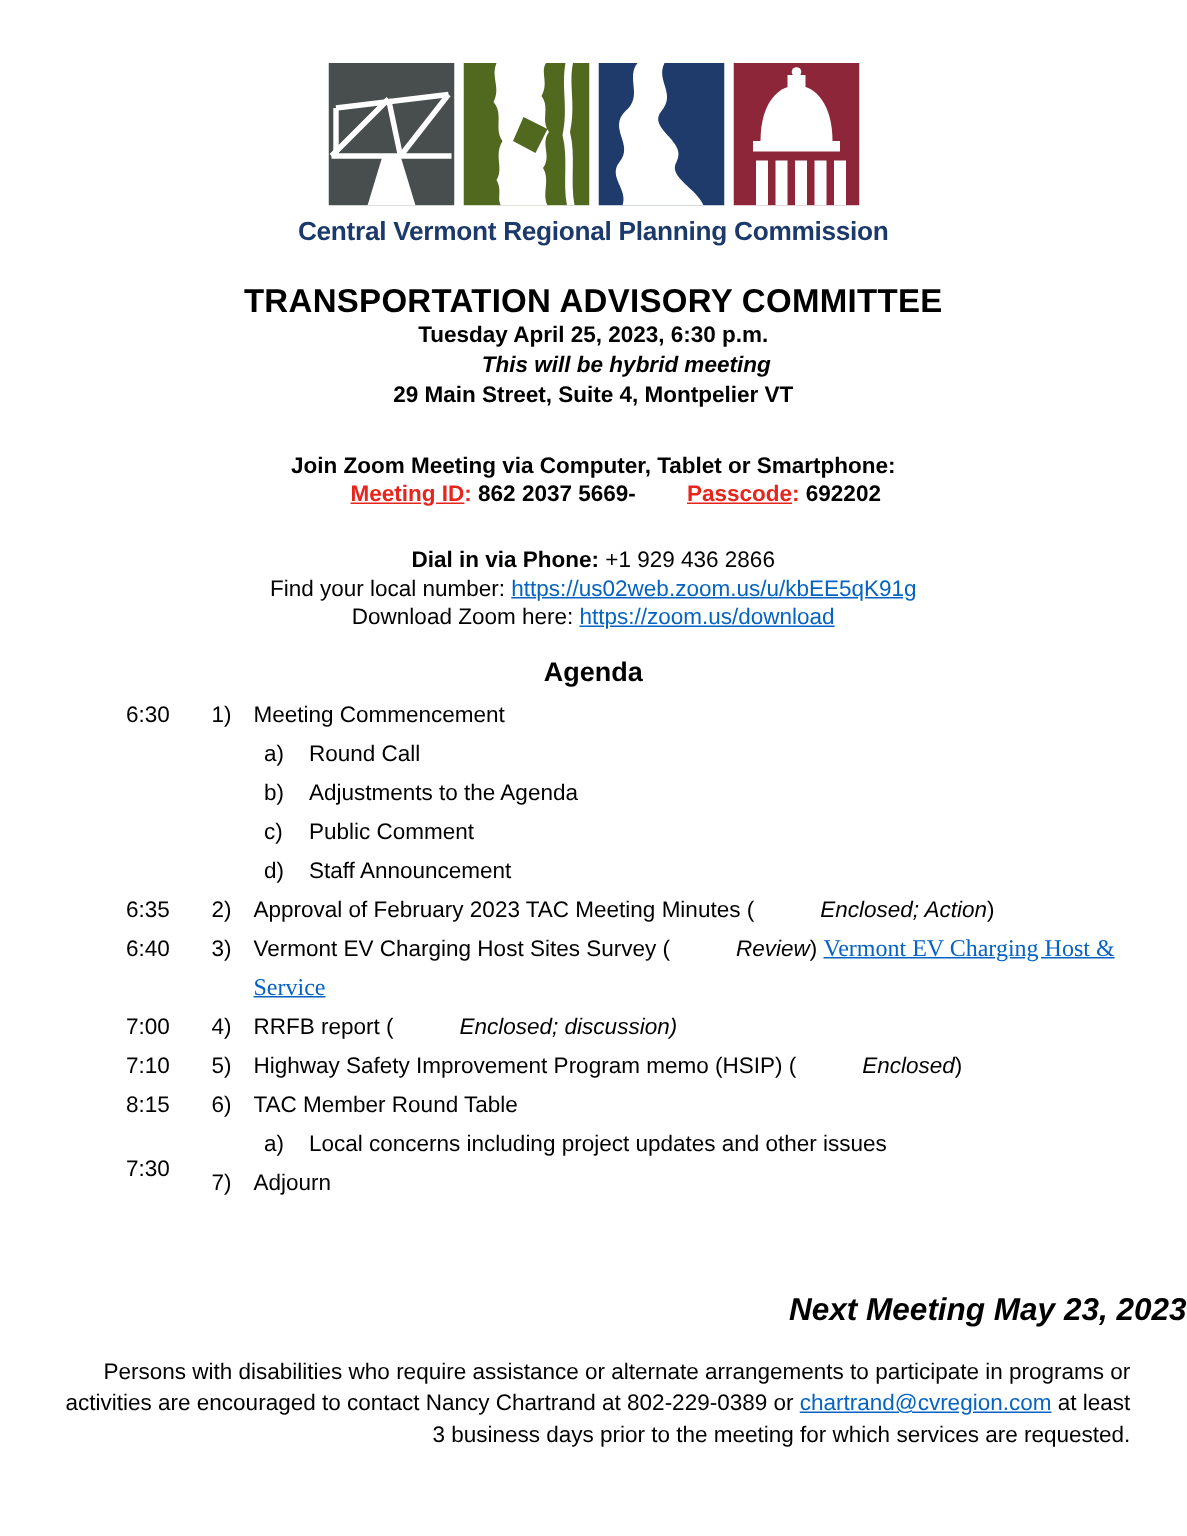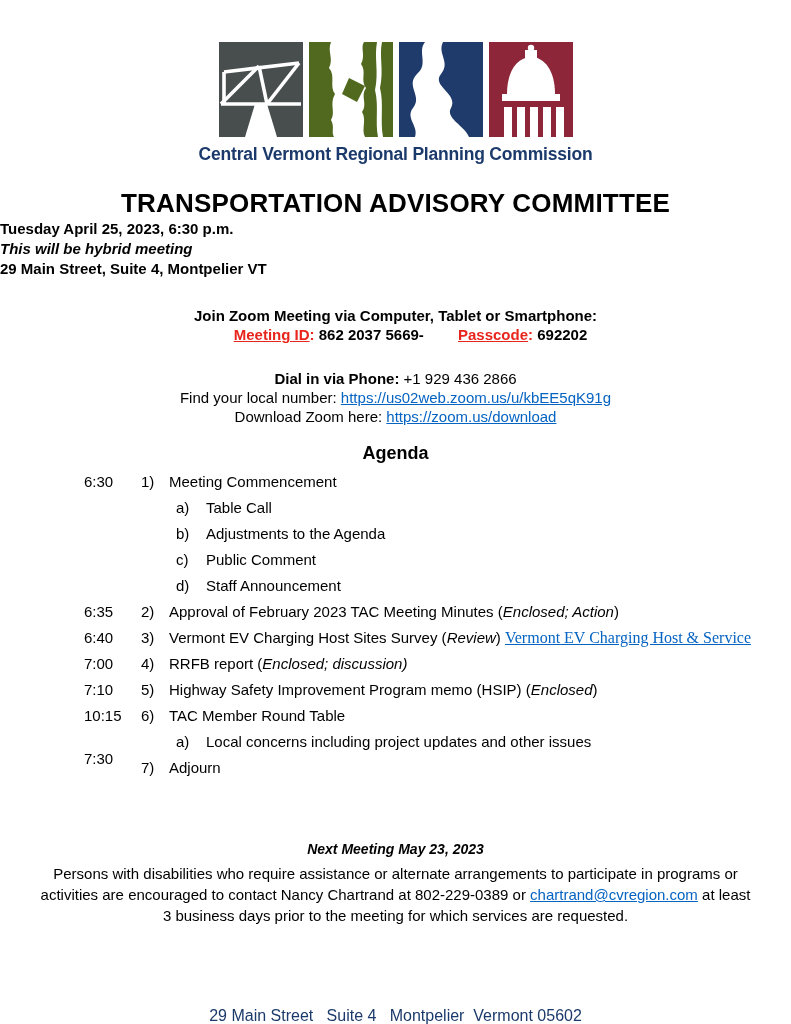--- a/index.html
+++ b/index.html
@@ -12,24 +12,24 @@
 
   
   .logo-tiles{width:354px;margin:0 auto;display:flex;gap:6px;}
   .logo-tiles svg{display:block;}
   .org-name{
     margin-top:7px;text-align:center;
     font-size:17.5px;font-weight:bold;color:#1b3a6b;letter-spacing:-0.2px;
   }
 
   
-  .doc-title{margin-top:23px;text-align:center;font-size:26px;font-weight:bold;letter-spacing:0.2px;}
-  .hdr-line{text-align:left;font-size:15px;font-weight:bold;line-height:20px;}
+  .doc-title{margin-top:23px;text-align:center;font-size:22px;font-weight:bold;letter-spacing:0.2px;}
+  .hdr-line{text-align:center;font-size:15px;font-weight:bold;line-height:20px;}
   .hdr-line:first-of-type{margin-top:8px;}
-  .italic{font-style:italic;}
+  .italic{font-style:italic;padding-left:44px;}
 
   
   .join-heading{margin-top:27px;text-align:center;font-size:15px;font-weight:bold;line-height:19px;}
   .info-line{text-align:center;font-size:15px;line-height:19px;}
   .bold{font-weight:bold;}
   a.link{color:#0563c1;text-decoration:underline;cursor:pointer;}
   .red-label{color:#e8251d;font-weight:bold;text-decoration:underline;padding-left:30px;}
   .red-colon{color:#e8251d;font-weight:bold;}
   .dial-block{margin-top:25px;}
 
@@ -39,22 +39,22 @@
   .row{display:flex;padding-left:84px;font-size:15px;line-height:26px;}
   .row .t{width:57px;flex:none;}
   .row .n{width:28px;flex:none;}
   .row .x{flex:1;}
   .row.sub{padding-left:176px;}
   .row.sub .l{width:30px;flex:none;}
   .t.raised{transform:translateY(-9px);}
   .serif-link{font-family:"Liberation Serif",serif;font-size:16px;}
 
   
-  .next-meeting{margin-top:60px;text-align:center;font-size:14px;font-weight:bold;font-style:italic;}
-  .notice{width:716px;margin:6px auto 0;text-align:center;font-size:15px;line-height:21px;}
+  .next-meeting{margin-top:60px;text-align:right;font-size:21px;font-weight:bold;font-style:italic;}
+  .notice{width:716px;margin:18px auto 0;text-align:right;font-size:15px;line-height:21px;}
   .footer-addr{margin-top:40px;text-align:center;color:#1b3a6b;font-size:16px;line-height:20px;white-space:pre-wrap;}
 </style>
 </head>
 <body>
 
 <div class="page">
 
   <div class="logo-tiles">
     <span>
       <svg width="84" height="95" viewBox="0 0 84 95">
@@ -126,21 +126,21 @@
   <div class="agenda-heading">Agenda</div>
   <div class="agenda">
 
     <div class="row">
       <span class="t">6:30</span>
       <span class="n">1)</span>
       <span class="x">Meeting Commencement</span>
     </div>
     <div class="row sub">
       <span class="l">a)</span>
-      <span class="x">Table Call</span>
+      <span class="x">Round Call</span>
     </div>
     <div class="row sub">
       <span class="l">b)</span>
       <span class="x">Adjustments to the Agenda</span>
     </div>
     <div class="row sub">
       <span class="l">c)</span>
       <span class="x">Public Comment</span>
     </div>
     <div class="row sub">
@@ -166,21 +166,21 @@
       <span class="x"><span>RRFB report (</span><span class="italic">Enclosed; discussion)</span><span></span></span>
     </div>
 
     <div class="row">
       <span class="t">7:10</span>
       <span class="n">5)</span>
       <span class="x"><span>Highway Safety Improvement Program memo (HSIP) (</span><span class="italic">Enclosed</span><span>)</span></span>
     </div>
 
     <div class="row">
-      <span class="t">10:15</span>
+      <span class="t">8:15</span>
       <span class="n">6)</span>
       <span class="x">TAC Member Round Table</span>
     </div>
     <div class="row sub">
       <span class="l">a)</span>
       <span class="x">Local concerns including project updates and other issues</span>
     </div>
     <div class="row">
       <span class="t raised">7:30</span>
       <span class="n">7)</span>

